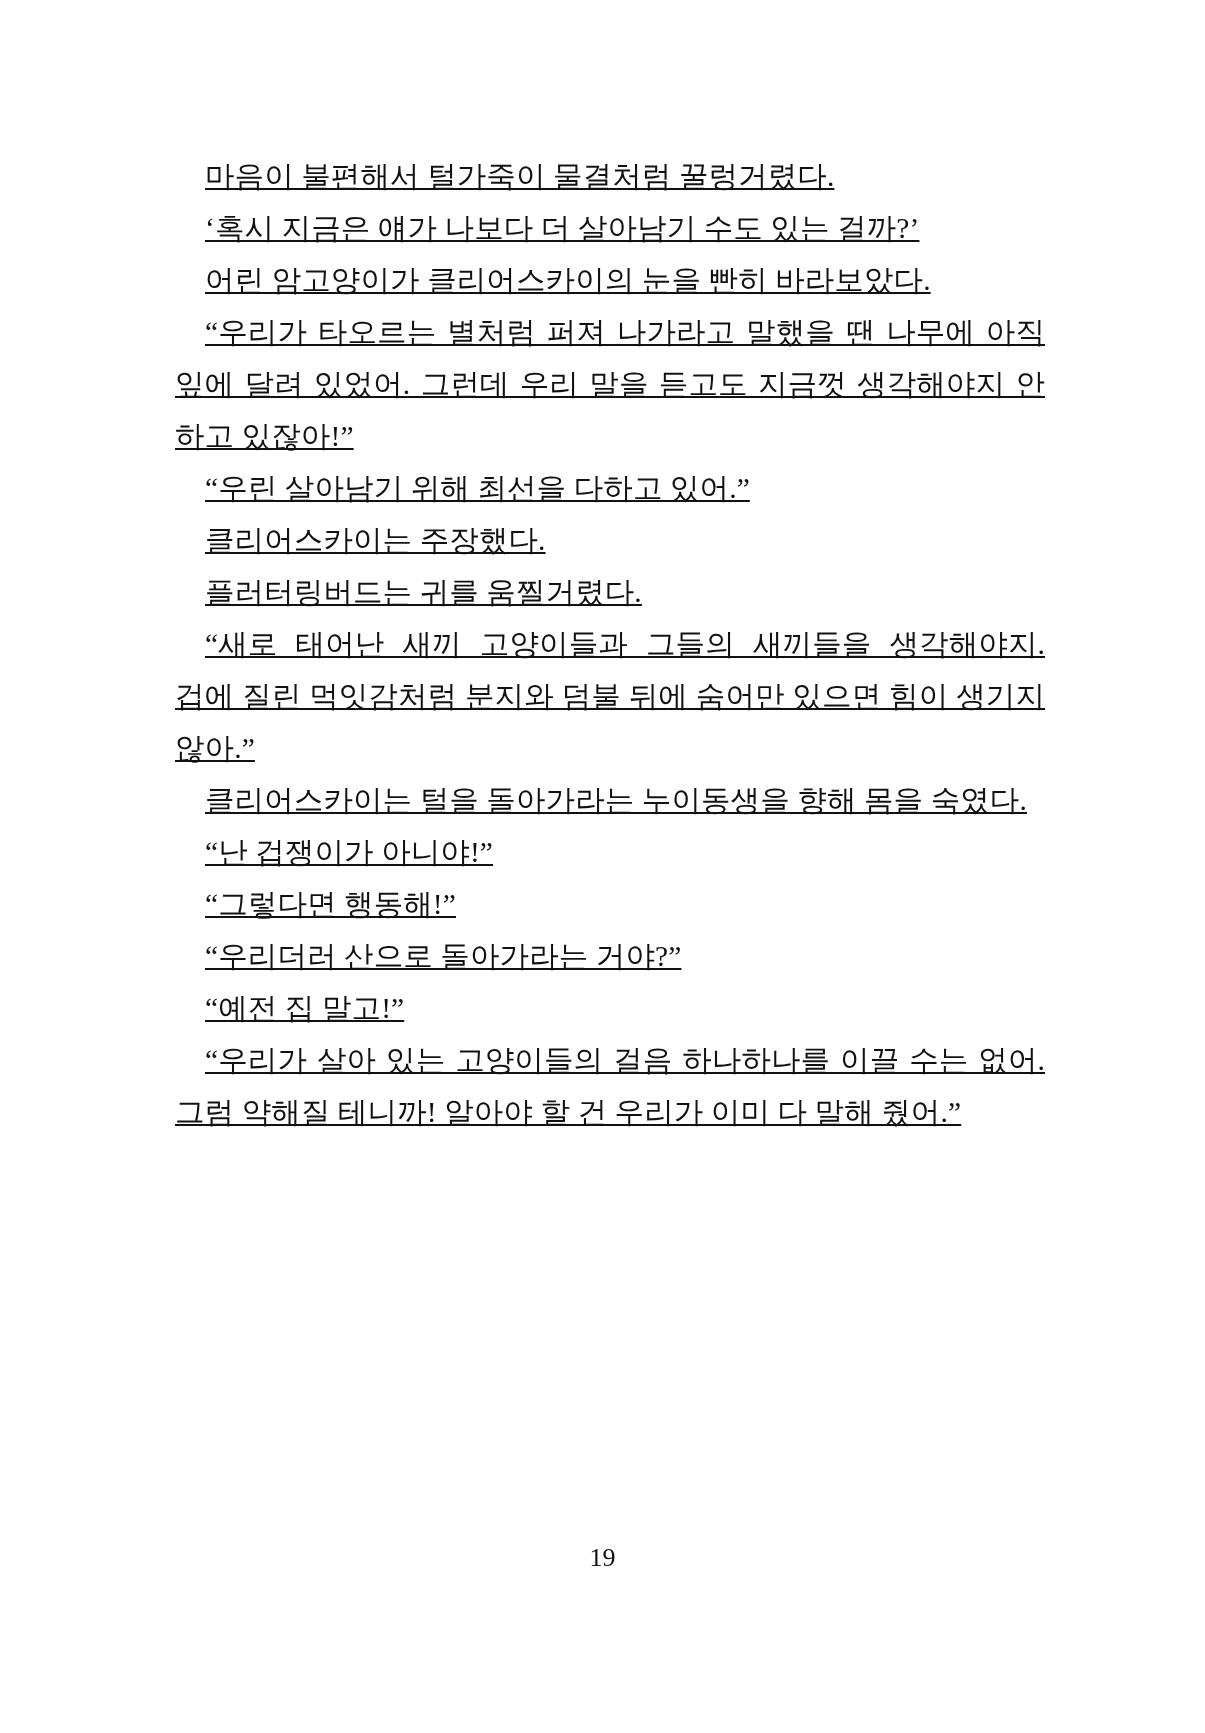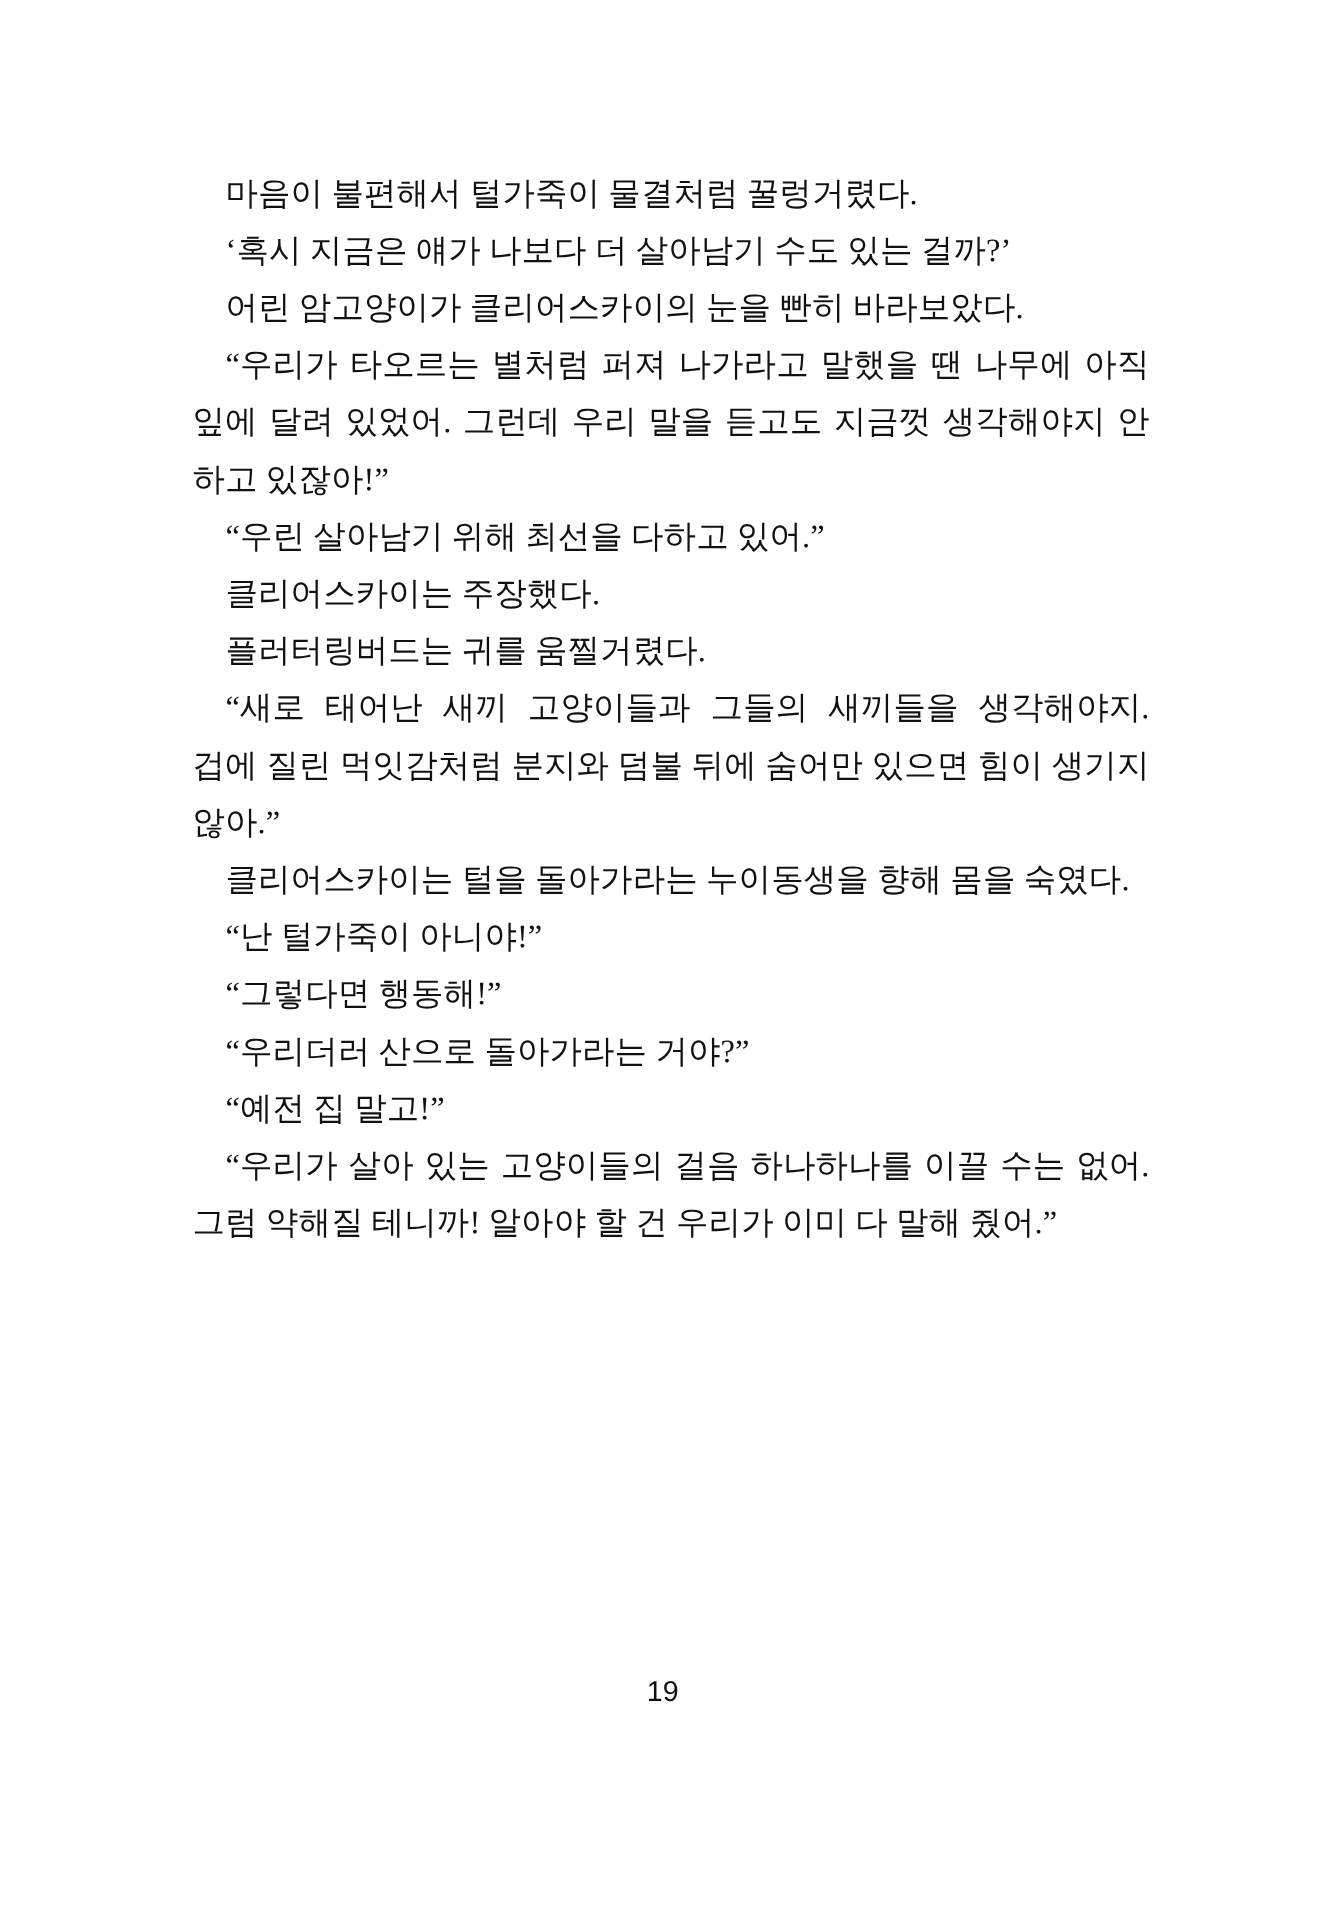--- a/index.html
+++ b/index.html
@@ -27,50 +27,51 @@
     line-height: 52px;
     text-align: justify;
     text-justify: inter-word;
     letter-spacing: 0.1px;
     word-break: keep-all;
   }
   .para {
     margin: 0;
     text-indent: 30px;
     text-align: justify;
+    text-decoration: underline;
   }
   
   .para.short {
     text-align: left;
   }
   .page-number {
     position: absolute;
     left: 0;
     right: 0;
-    bottom: 180px;
+    bottom: 160px;
     text-align: center;
     font-size: 26px;
-    font-family: Liberation Sans, sans-serif;
+    font-family: Liberation Serif, serif;
     color: #111111;
   }
 </style>
 </head>
 <body>
 
 <div class="page">
   <div class="body-text" id="body-text">
       <p class="para short">마음이 불편해서 털가죽이 물결처럼 꿀렁거렸다.</p>
       <p class="para short">‘혹시 지금은 얘가 나보다 더 살아남기 수도 있는 걸까?’</p>
       <p class="para short">어린 암고양이가 클리어스카이의 눈을 빤히 바라보았다.</p>
       <p class="para">“우리가 타오르는 별처럼 퍼져 나가라고 말했을 땐 나무에 아직 잎에 달려 있었어. 그런데 우리 말을 듣고도 지금껏 생각해야지 안 하고 있잖아!”</p>
       <p class="para short">“우린 살아남기 위해 최선을 다하고 있어.”</p>
       <p class="para short">클리어스카이는 주장했다.</p>
       <p class="para short">플러터링버드는 귀를 움찔거렸다.</p>
       <p class="para">“새로 태어난 새끼 고양이들과 그들의 새끼들을 생각해야지. 겁에 질린 먹잇감처럼 분지와 덤불 뒤에 숨어만 있으면 힘이 생기지 않아.”</p>
       <p class="para short">클리어스카이는 털을 돌아가라는 누이동생을 향해 몸을 숙였다.</p>
-      <p class="para short">“난 털가죽이 아니야!”</p>
+      <p class="para short">“난 겁쟁이가 아니야!”</p>
       <p class="para short">“그렇다면 행동해!”</p>
       <p class="para short">“우리더러 산으로 돌아가라는 거야?”</p>
       <p class="para short">“예전 집 말고!”</p>
       <p class="para">“우리가 살아 있는 고양이들의 걸음 하나하나를 이끌 수는 없어. 그럼 약해질 테니까! 알아야 할 건 우리가 이미 다 말해 줬어.”</p>
     </div>
   <div class="page-number">19</div>
 </div>
 
 </body></html>

